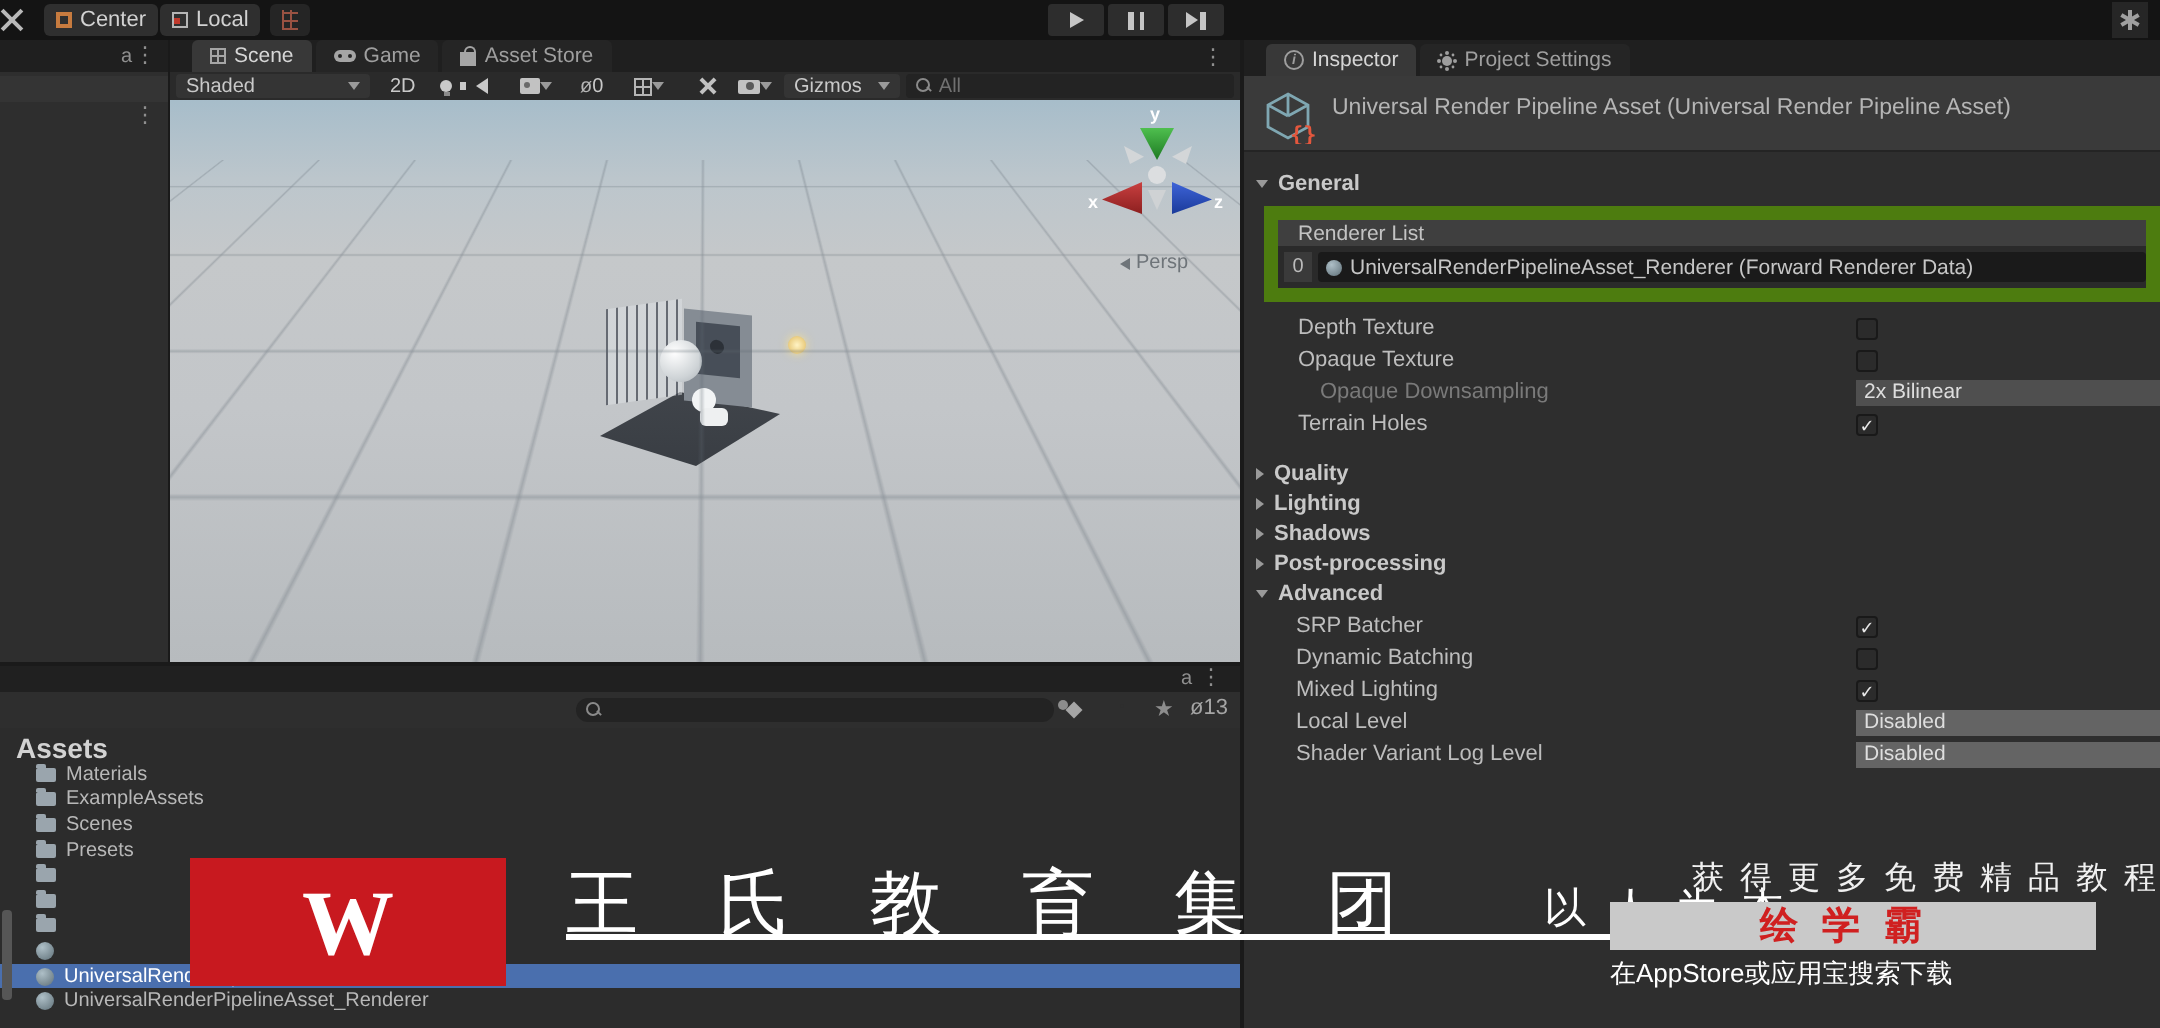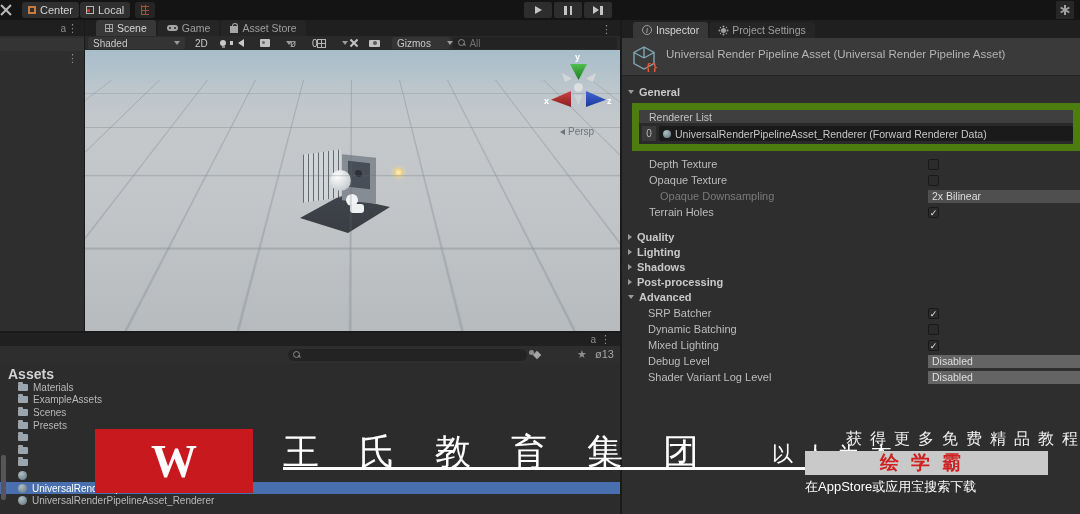--- a/index.html
+++ b/index.html
@@ -59,21 +59,21 @@
     background:
       repeating-linear-gradient(0deg,#a5a5a5 0 1px,transparent 1px 3.5px),
       repeating-linear-gradient(90deg,#a5a5a5 0 1px,transparent 1px 3.5px); }
   .pad-icon { width:11px; height:6px; background:#a5a5a5; border-radius:3px; position:relative; }
   .pad-icon::before,.pad-icon::after { content:""; position:absolute; top:2px; width:2px; height:2px; background:#252525; border-radius:50%; }
   .pad-icon::before { left:2px; } .pad-icon::after { right:2px; }
   .bag-icon { width:8px; height:7px; background:#a5a5a5; position:relative; margin-top:3px; }
   .bag-icon::before { content:""; position:absolute; left:1.5px; top:-3px; width:4px; height:3px; border:1px solid #a5a5a5; border-bottom:none; border-radius:3px 3px 0 0; }
 
   .scenetoolbar { position:absolute; left:0; top:16px; right:0; height:14px; background:#2a2a2a; font-size:10px; color:#c9c9c9; }
-  .stb { position:absolute; top:1px; height:12px; display:flex; align-items:center; gap:16px; padding:0 5px; background:#343434; border-radius:2px; }
+  .stb { position:absolute; top:1px; height:12px; display:flex; align-items:center; gap:0; padding:0 5px; background:#343434; border-radius:2px; }
   .stb.flat { background:transparent; }
   .bulb { width:6px; height:6px; border-radius:50%; background:#c9c9c9; position:relative; }
   .bulb::after { content:""; position:absolute; left:1.5px; top:6px; width:3px; height:2px; background:#8a8a8a; }
   .speaker { width:0; height:0; border-right:6px solid #c9c9c9; border-top:4px solid transparent; border-bottom:4px solid transparent; position:relative; }
   .speaker::after { content:""; position:absolute; left:-8px; top:-2px; width:3px; height:4px; background:#c9c9c9; }
   .fx { width:10px; height:8px; background:#c2c2c2; border-radius:1px; position:relative; }
   .fx::after { content:""; position:absolute; left:1.5px; top:1.5px; width:3px; height:3px; border-radius:50%; background:#6a6a6a; }
   .gridsm { width:9px; height:9px;
     background:
       repeating-linear-gradient(0deg,#b5b5b5 0 1px,transparent 1px 4px),
@@ -475,21 +475,21 @@
     </div>
     <div class="prop" style="top:301px;">
       <span class="lbl adv">Dynamic Batching</span>
       <span class="chk"></span>
     </div>
     <div class="prop" style="top:317px;">
       <span class="lbl adv">Mixed Lighting</span>
       <span class="chk">✓</span>
     </div>
     <div class="prop" style="top:333px;">
-      <span class="lbl adv">Debug Level</span>
+      <span class="lbl adv">Local Level</span>
       <span class="dd light">Disabled</span>
     </div>
     <div class="prop" style="top:349px;">
       <span class="lbl adv">Shader Variant Log Level</span>
       <span class="dd light">Disabled</span>
     </div>
   </div>
 
   <div class="wm wm-logo">
     <span>W</span>

